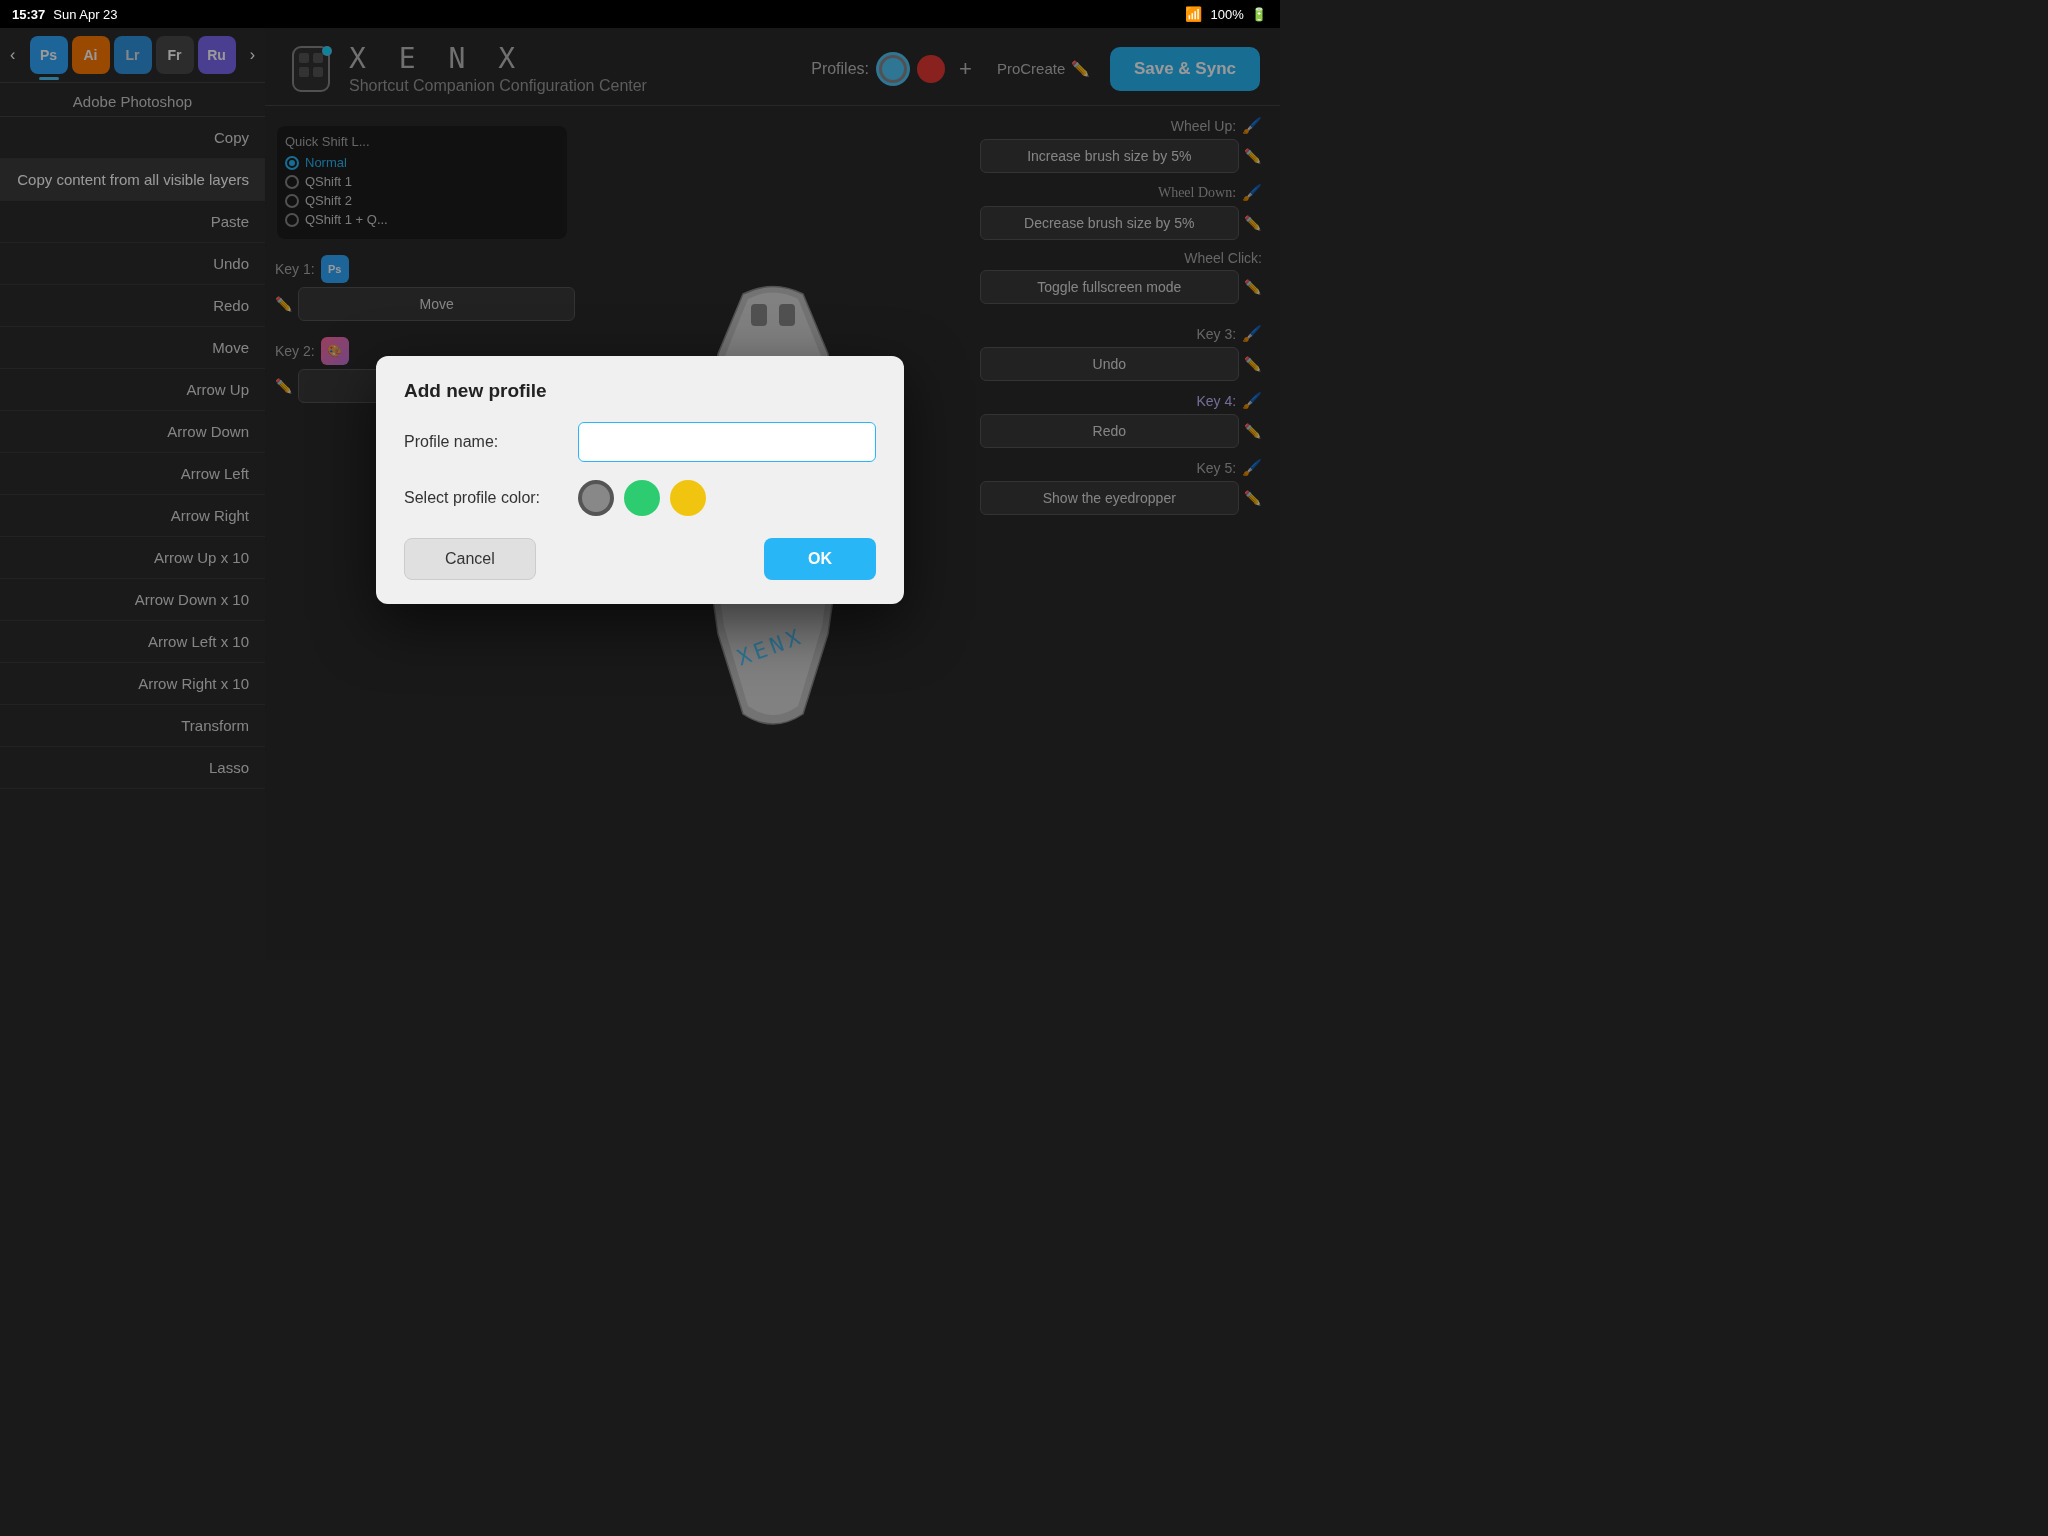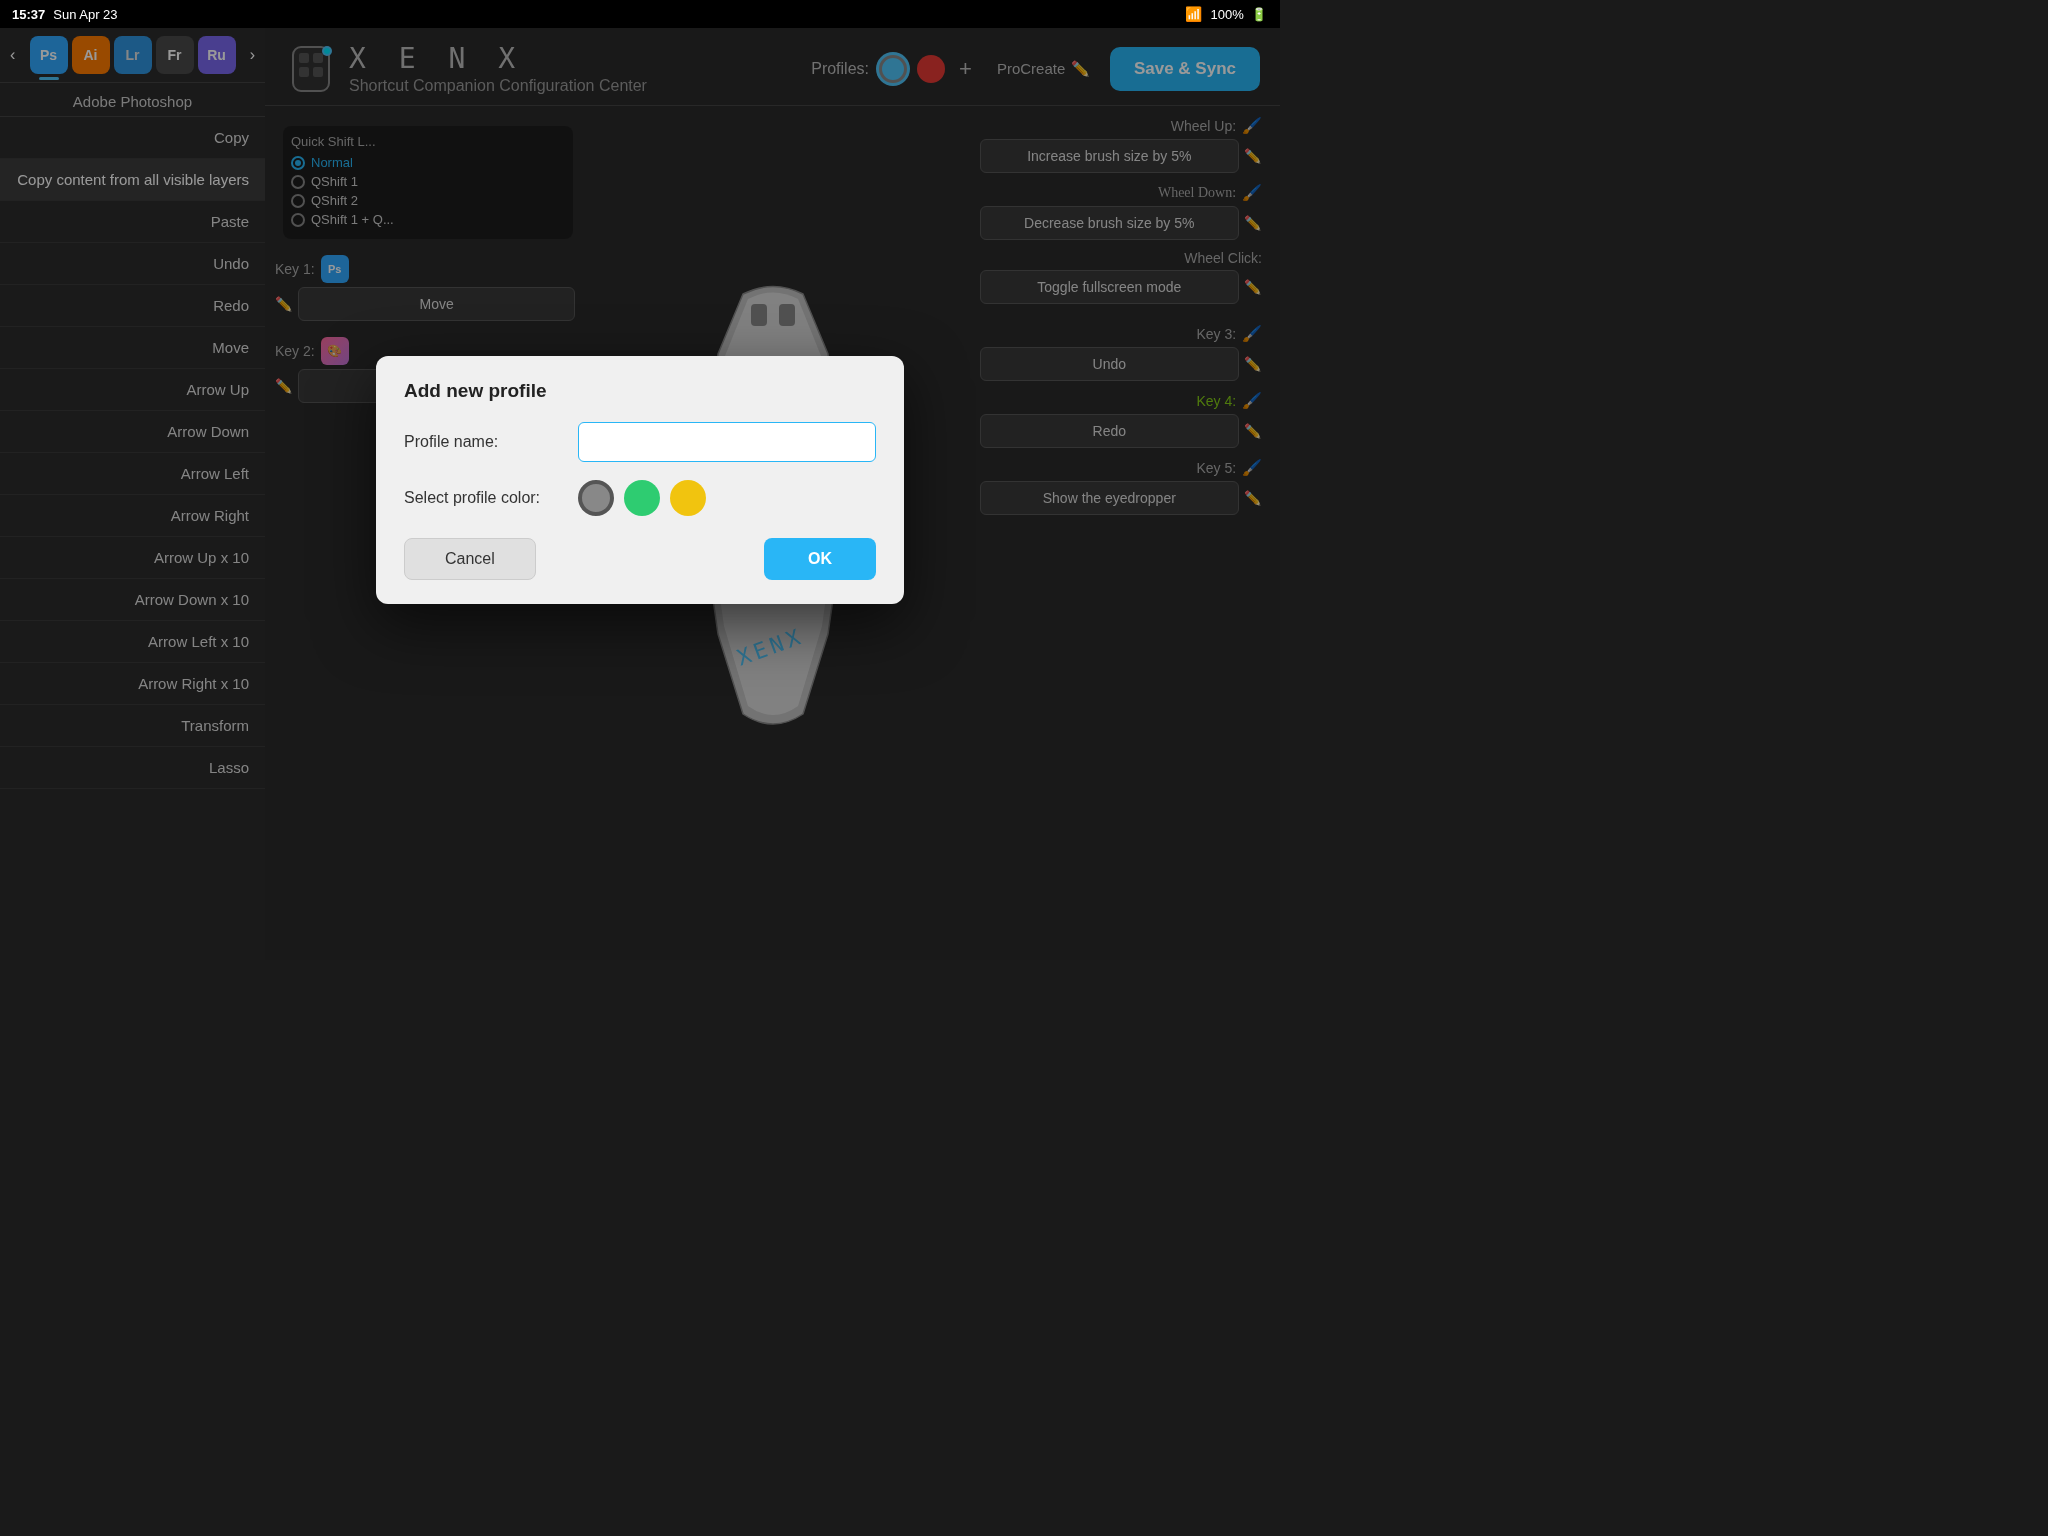--- a/index.html
+++ b/index.html
@@ -504,21 +504,21 @@
         </div>
       </div>
       <button class="save-sync-btn">Save &amp; Sync</button>
     </div>
   </div>
 
   <div style="position:relative;height:calc(100% - 112px);">
 
     <div style="position:absolute;left:10px;top:20px;width:300px;">
 
-      <div class="qshift-section" style="position:relative;left:8px;top:0;margin-bottom:16px;">
+      <div class="qshift-section" style="position:relative;left:2px;top:0;margin-bottom:16px;">
         <div class="qshift-title">Quick Shift L...</div>
         <div class="qshift-radio">
           <div class="radio-dot active"></div>
           <span class="qshift-normal-text">Normal</span>
         </div>
         <div class="qshift-radio">
           <div class="radio-dot"></div>
           <span>QShift 1</span>
         </div>
         <div class="qshift-radio">
@@ -611,21 +611,21 @@
           <span style="color:#c678dd;font-size:16px;">🖌️</span>
         </div>
         <div class="key-btn-row-right">
           <button class="key-btn">Undo</button>
           <span class="edit-icon-small">✏️</span>
         </div>
       </div>
 
       <div class="key-group-right" style="margin-bottom:10px;">
         <div style="display:flex;align-items:center;justify-content:flex-end;gap:6px;margin-bottom:4px;">
-          <span style="color:#84cc16;font-size:14px;">Key 4:</span>
+          <span style="color:#c4b5fd;font-size:14px;">Key 4:</span>
           <span style="color:#c678dd;font-size:16px;">🖌️</span>
         </div>
         <div class="key-btn-row-right">
           <button class="key-btn">Redo</button>
           <span class="edit-icon-small">✏️</span>
         </div>
       </div>
 
       <div class="key-group-right" style="margin-bottom:10px;">
         <div style="display:flex;align-items:center;justify-content:flex-end;gap:6px;margin-bottom:4px;">

